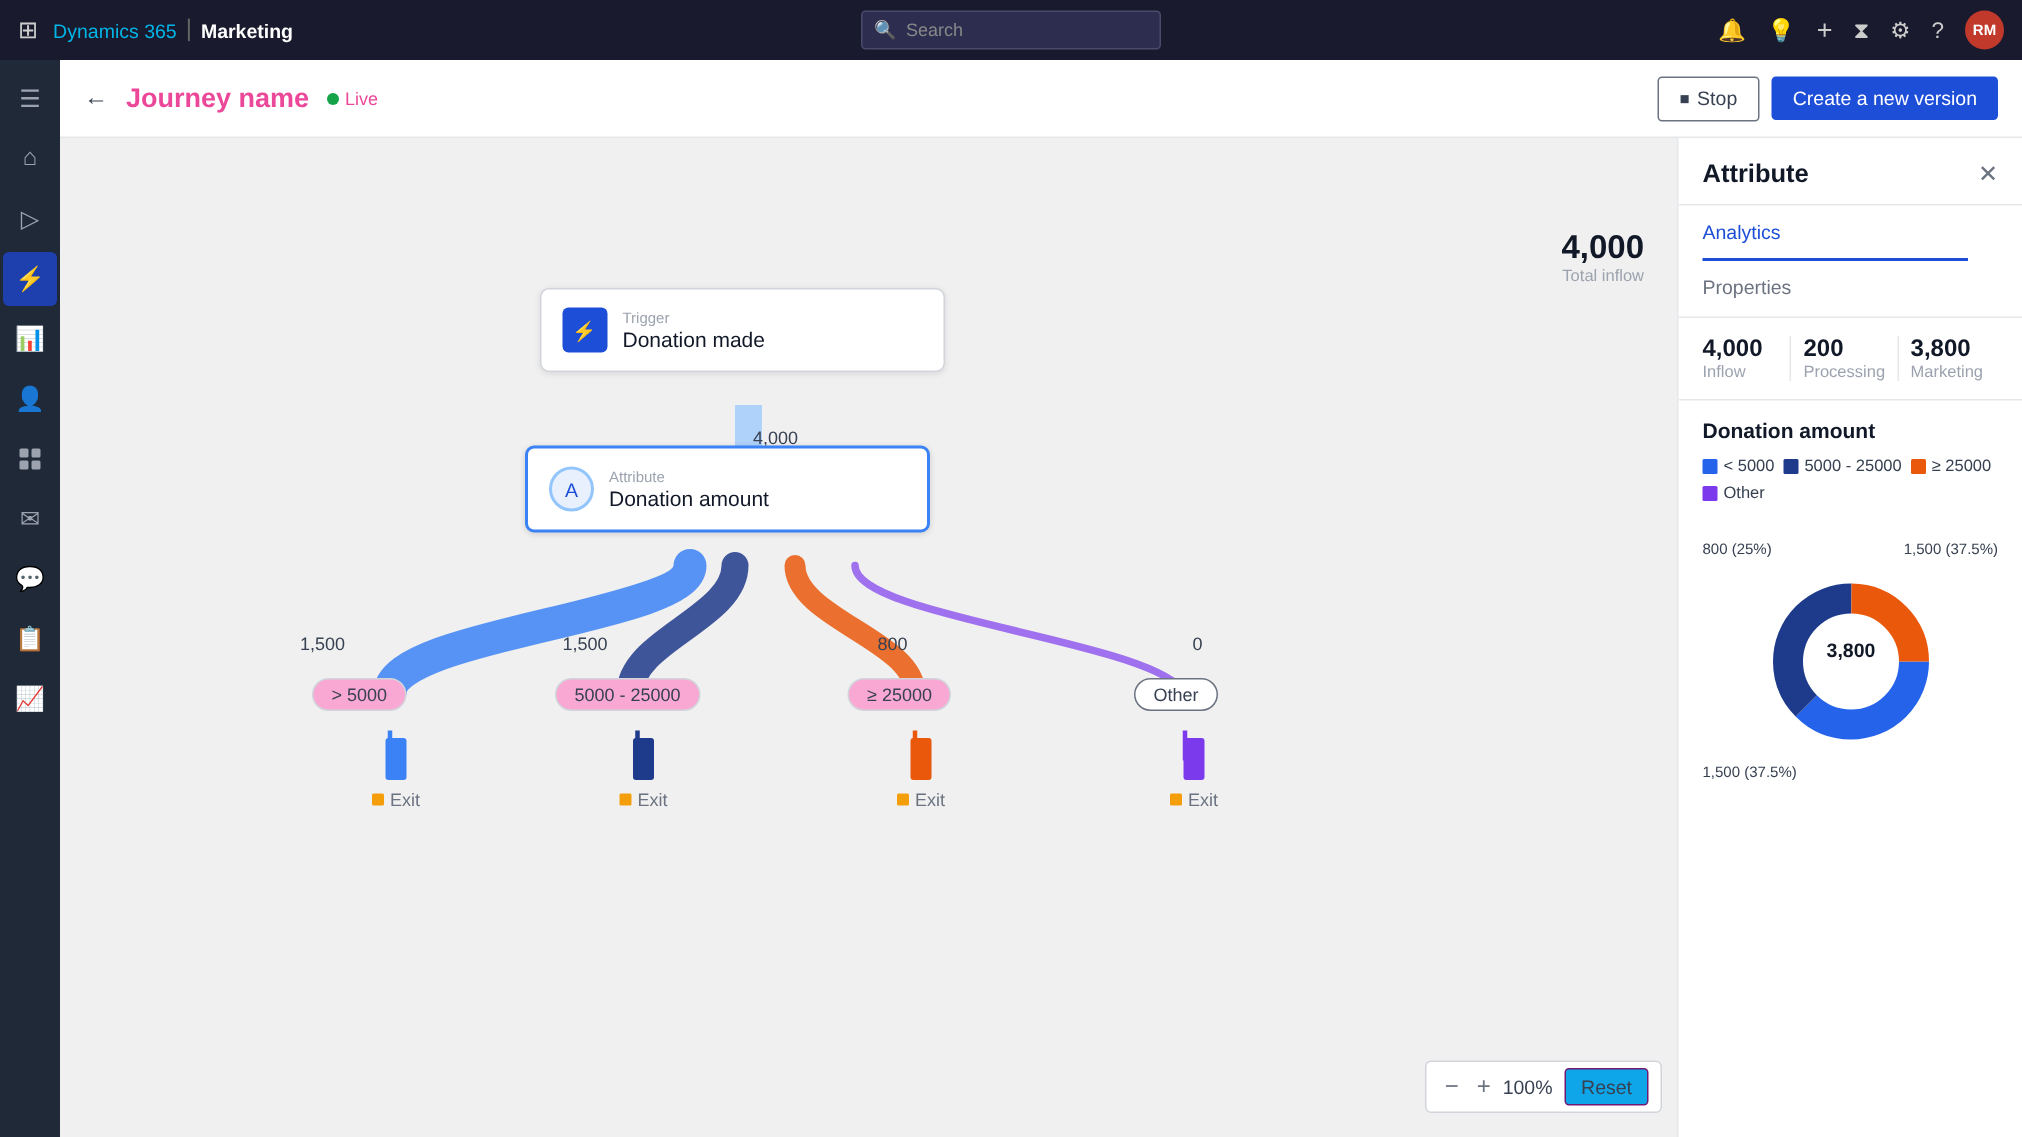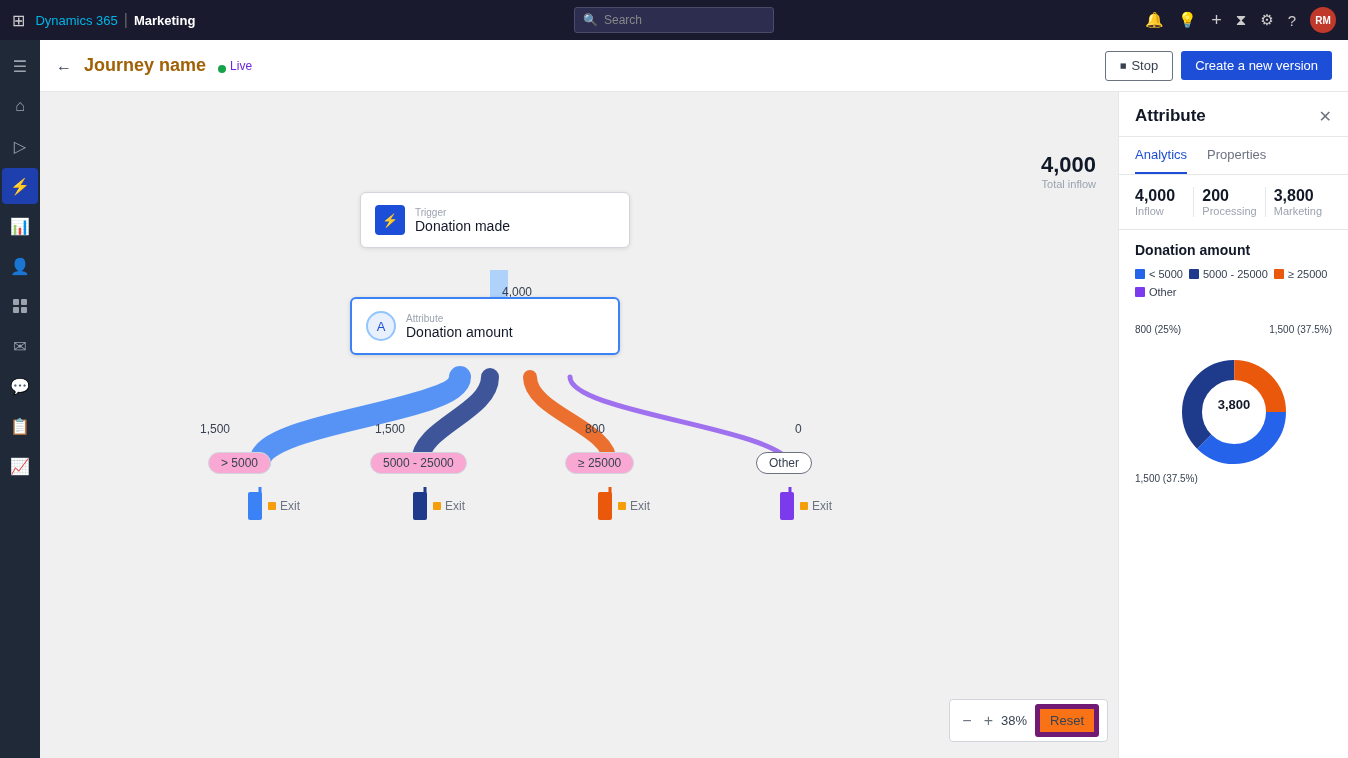--- a/index.html
+++ b/index.html
@@ -93,24 +93,24 @@
     .header-bar {
       height: 52px;
       background: white;
       border-bottom: 1px solid #e5e7eb;
       display: flex;
       align-items: center;
       padding: 0 16px;
       gap: 12px;
     }
     .back-btn { color: #374151; cursor: pointer; font-size: 16px; }
-    .journey-title { font-size: 18px; font-weight: 600; color: #a16207; }
+    .journey-title { font-size: 18px; font-weight: 600; color: #ec4899; }
     .live-badge {
-      display: flex; align-items: flex-end; gap: 4px;
-      font-size: 12px; color: #6d28d9;
+      display: flex; align-items: center; gap: 4px;
+      font-size: 12px; color: #ec4899;
     }
     .live-dot { width: 8px; height: 8px; border-radius: 50%; background: #16a34a; }
     .header-actions { margin-left: auto; display: flex; align-items: center; gap: 8px; }
     .stop-btn {
       border: 1px solid #6b7280; background: white; color: #374151;
       padding: 6px 14px; border-radius: 3px; cursor: pointer; font-size: 13px;
       display: flex; align-items: center; gap: 5px;
     }
     .create-version-btn {
       background: #1d4ed8; color: white; border: none;
@@ -136,21 +136,21 @@
       gap: 4px;
       background: white;
       border: 1px solid #d1d5db;
       border-radius: 4px;
       padding: 4px 8px;
       font-size: 13px;
       color: #374151;
     }
     .zoom-btn { cursor: pointer; font-size: 16px; padding: 0 4px; color: #6b7280; }
     .reset-btn {
-      background: #f97316; border: 5px solid #701a75;
+      background: #0ea5e9; border: 1px solid #701a75;
       padding: 4px 10px; border-radius: 3px; cursor: pointer; font-size: 13px;
       color: #374151; margin-left: 4px;
     }
 
     
     .journey-canvas {
       position: absolute;
       top: 0; left: 0; right: 0; bottom: 0;
     }
 
@@ -220,21 +220,21 @@
     .branch-node.other {
       border-radius: 20px;
       background: white;
       border: 1.5px solid #6b7280;
     }
 
     
     .exit-node {
       position: absolute;
       display: flex;
-      flex-direction: row;
+      flex-direction: column;
       align-items: center;
       gap: 6px;
     }
     .exit-bar {
       width: 14px;
       height: 28px;
       border-radius: 2px;
     }
     .exit-label {
       font-size: 12px; color: #6b7280;
@@ -267,20 +267,21 @@
       padding: 14px 16px 10px;
       border-bottom: 1px solid #e5e7eb;
     }
     .panel-title { font-size: 17px; font-weight: 600; color: #111827; }
     .panel-close { cursor: pointer; color: #6b7280; font-size: 16px; }
 
     .panel-tabs {
       display: flex;
       border-bottom: 1px solid #e5e7eb;
       padding: 0 16px;
+      flex-direction: column;
     }
     .panel-tab {
       padding: 10px 0;
       margin-right: 20px;
       font-size: 13px;
       color: #6b7280;
       cursor: pointer;
       border-bottom: 2px solid transparent;
     }
     .panel-tab.active {
@@ -322,21 +323,20 @@
       color: #374151;
     }
     .legend-dot {
       width: 10px; height: 10px; border-radius: 1px;
     }
 
     
     .donut-container {
       display: flex;
       justify-content: center;
-      align-items: center;
       position: relative;
       margin: 26px 0;
     }
     .donut-label-tl, .donut-label-tr, .donut-label-bl {
       position: absolute;
       font-size: 10px;
       color: #374151;
     }
     .donut-label-tl { top: 0; left: 0; }
     .donut-label-tr { top: 0; right: 0; text-align: right; }
@@ -525,21 +525,21 @@
           <div class="exit-dot"></div>
           <span>Exit</span>
         </div>
       </div>
 
     </div>
 
     <div class="zoom-controls">
       <span class="zoom-btn">−</span>
       <span class="zoom-btn">+</span>
-      <span>38%</span>
+      <span>100%</span>
       <button class="reset-btn">Reset</button>
     </div>
 
     <div class="right-panel">
 
       <div class="panel-header">
         <span class="panel-title">Attribute</span>
         <span class="panel-close">✕</span>
       </div>
 

